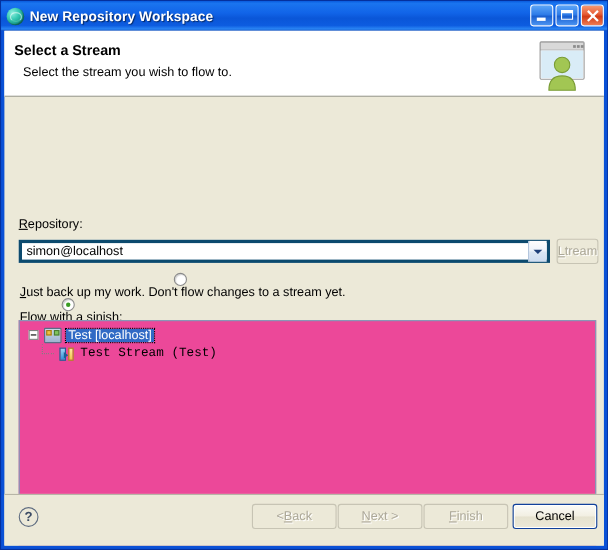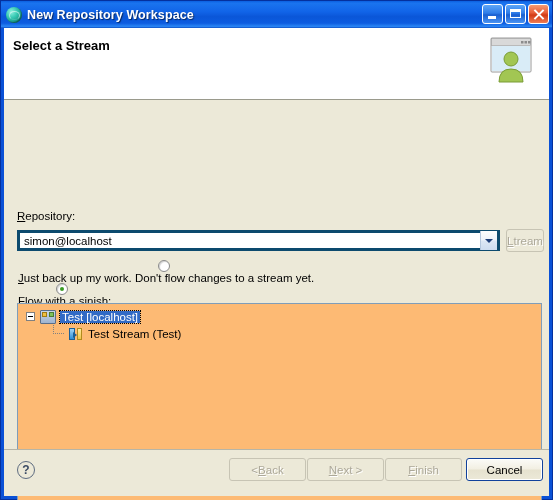--- a/index.html
+++ b/index.html
@@ -97,21 +97,21 @@
     flex: 1;
     margin: 0 3px 3px 3px;
     background: #ece9d8;
     display: flex;
     flex-direction: column;
     position: relative;
   }
 
   
   #banner {
-    height: 72px;
+    height: 60px;
     flex: none;
     background: #ffffff;
     border-bottom: 1px solid #9a9a8c;
     position: relative;
     box-sizing: border-box;
   }
   #banner-title {
     position: absolute;
     left: 9px; top: 10px;
     font-size: 13px;
@@ -221,34 +221,34 @@
     border-radius: 50%;
     background: #3a9c24;
   }
 
   
   #tree-panel {
     position: absolute;
     left: 13px; top: 203px;
     width: 525px; height: 205px;
     box-sizing: border-box;
-    background: #fdba74;
+    background: #ec4899;
     border: 1px solid #7f9db9;
     overflow: hidden;
   }
   .tree-row {
     display: flex;
     align-items: center;
     height: 17px;
     font-size: 11.5px;
     color: #000;
     white-space: nowrap;
   }
   #tree-row-repo { margin-top: 4px; padding-left: 8px; }
-  #tree-row-stream { padding-left: 35px; }
+  #tree-row-stream { padding-left: 20px; font-family: Liberation Mono, monospace; }
 
   .expander {
     width: 9px; height: 9px;
     box-sizing: border-box;
     border: 1px solid #808080;
     background: #ffffff;
     position: relative;
     margin-right: 5px;
     flex: none;
   }
@@ -392,20 +392,21 @@
       <div class="tb-btn tb-min"></div>
       <div class="tb-btn tb-max"></div>
       <div class="tb-btn tb-close"></div>
     </div>
   </div>
 
   <div id="client">
 
     <div id="banner">
       <div id="banner-title">Select a Stream</div>
+      <div id="banner-subtitle">Select the stream you wish to flow to.</div>
       <div id="banner-icon">
         <svg width="56" height="56" viewBox="0 0 56 56">
           <rect x="8" y="6" width="40" height="34" rx="1" fill="#ffffff" stroke="#9a9a9a" stroke-width="1"></rect>
           <rect x="8.5" y="6.5" width="39" height="7" fill="#d9d9d9" stroke="#9a9a9a" stroke-width="0.6"></rect>
           <rect x="38" y="9" width="2.5" height="2.5" fill="#8c8c8c"></rect>
           <rect x="41.5" y="9" width="2.5" height="2.5" fill="#8c8c8c"></rect>
           <rect x="45" y="9" width="2.5" height="2.5" fill="#8c8c8c"></rect>
           <rect x="9" y="14" width="38" height="25" fill="#d9ecf7"></rect>
           <circle cx="28" cy="27" r="7" fill="#a2c653" stroke="#7a9c36" stroke-width="1"></circle>
           <path d="M16 50 q0 -13 12 -13 q12 0 12 13 z" fill="#a2c653" stroke="#7a9c36" stroke-width="1"></path>

